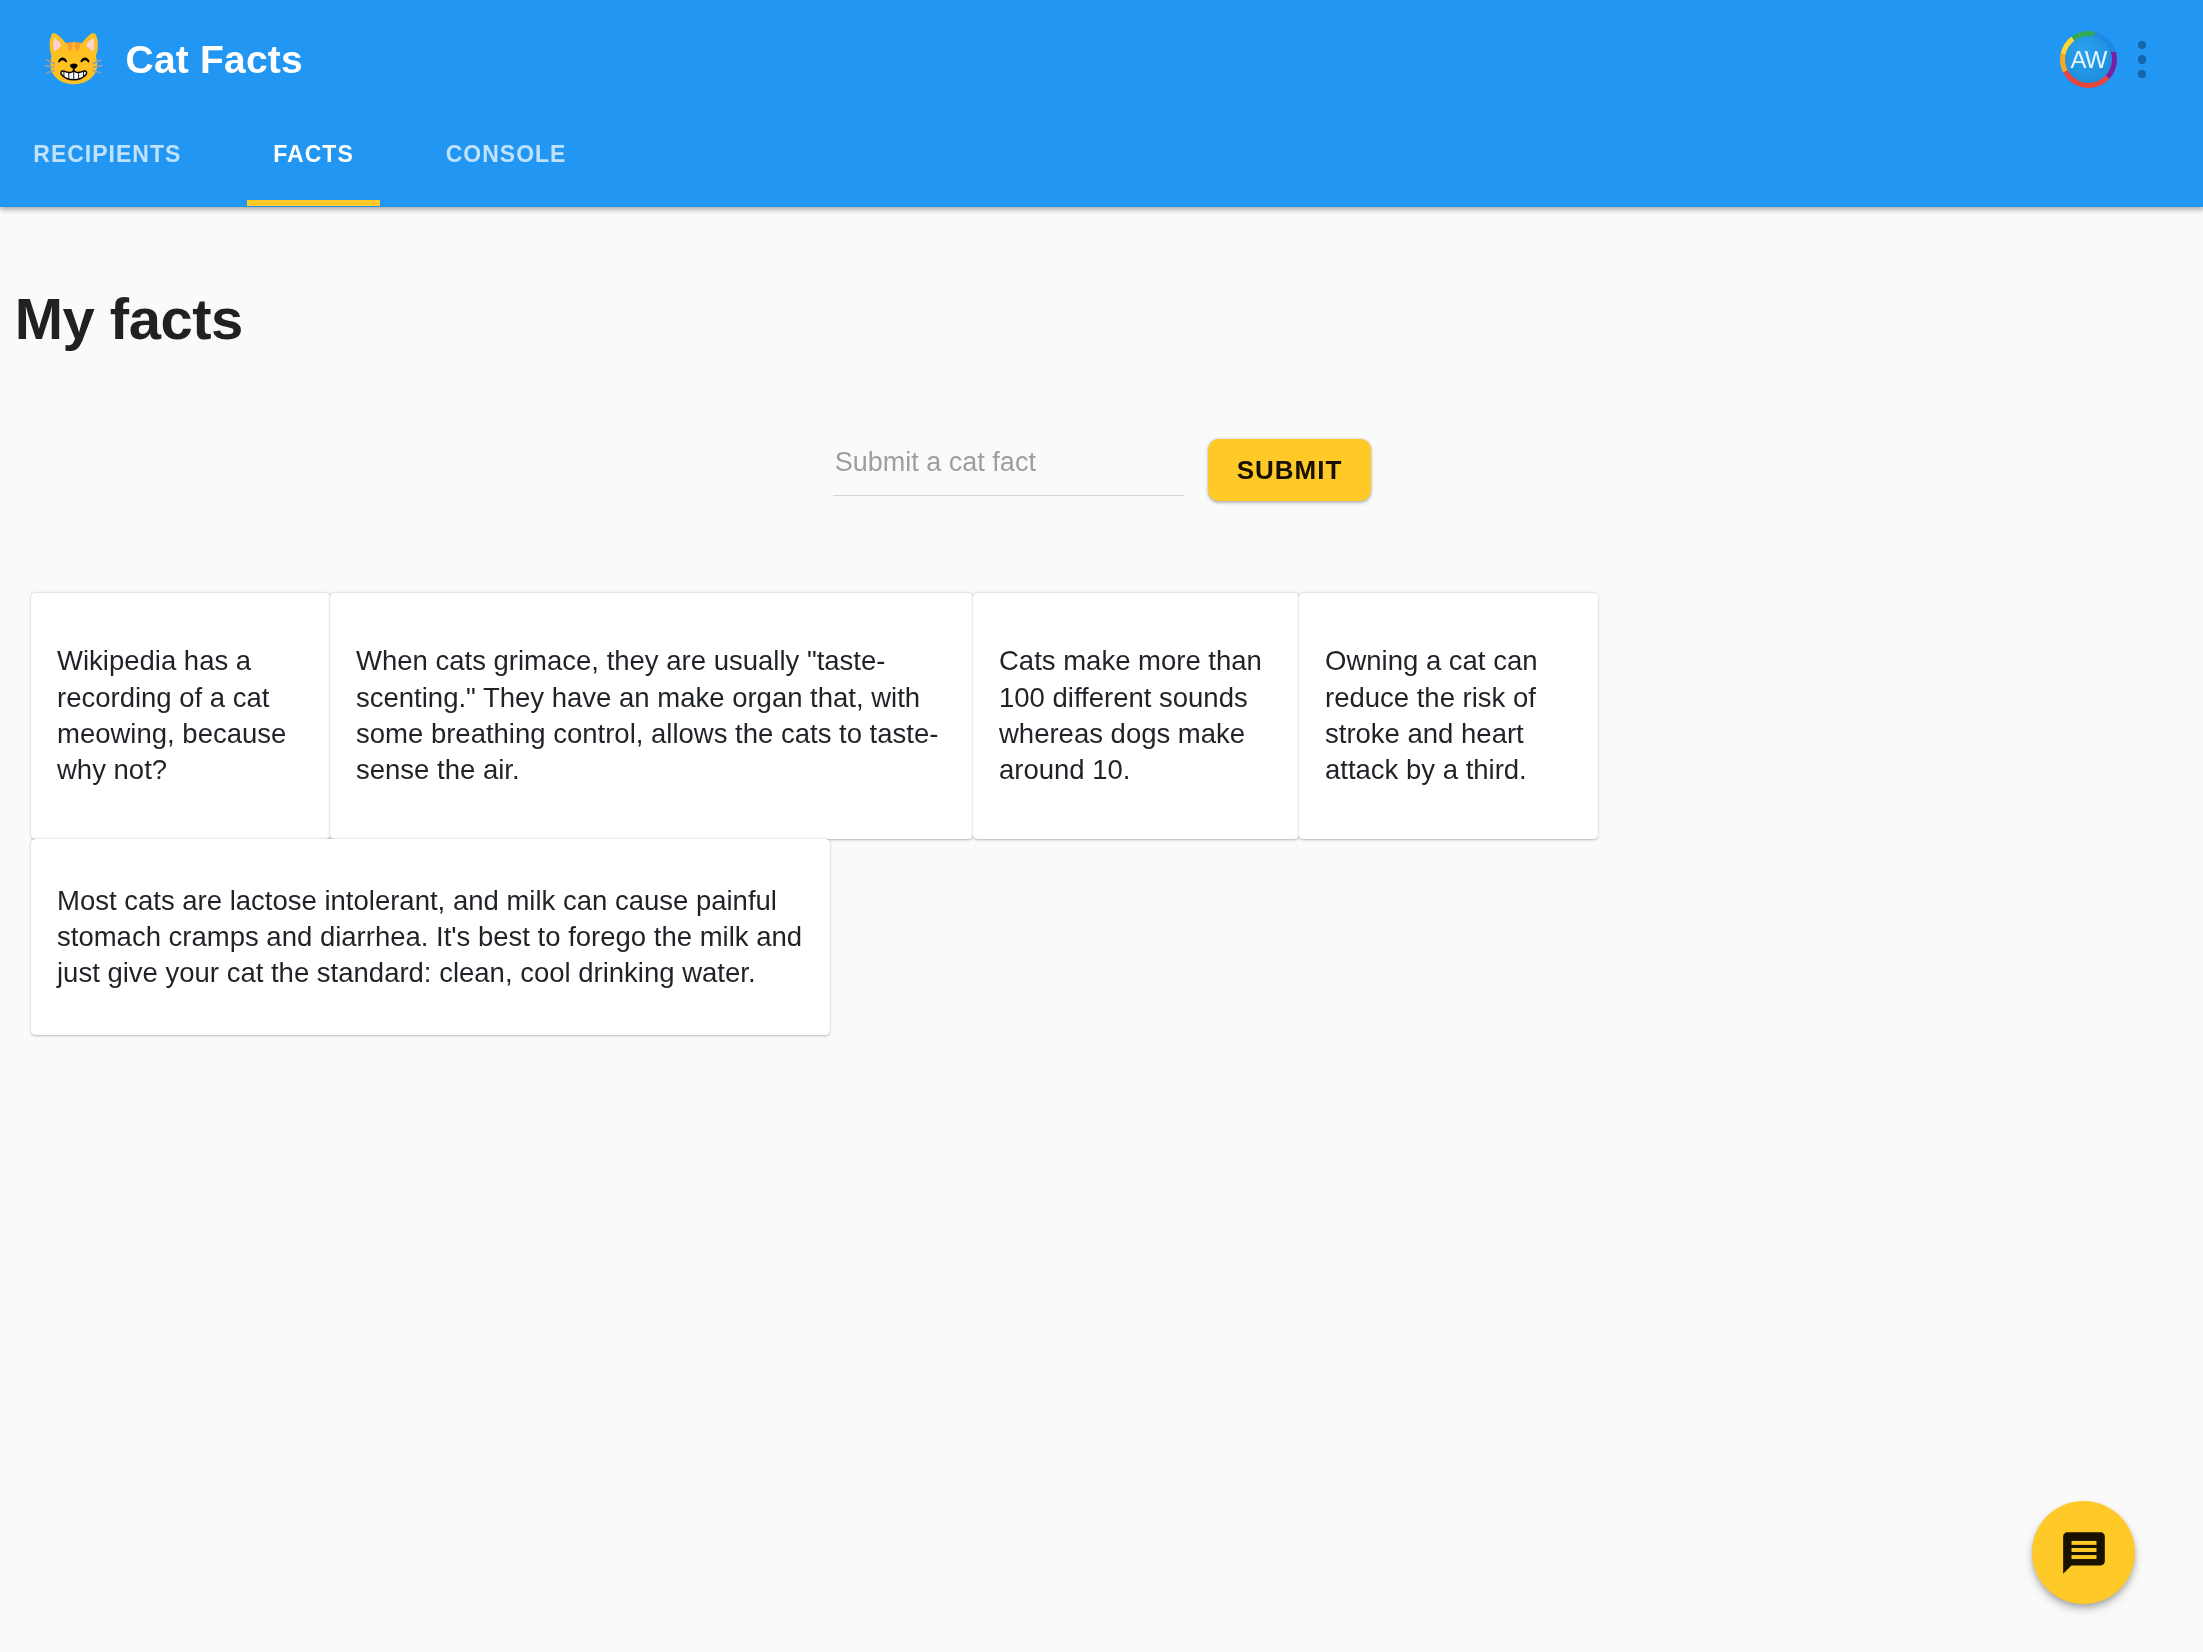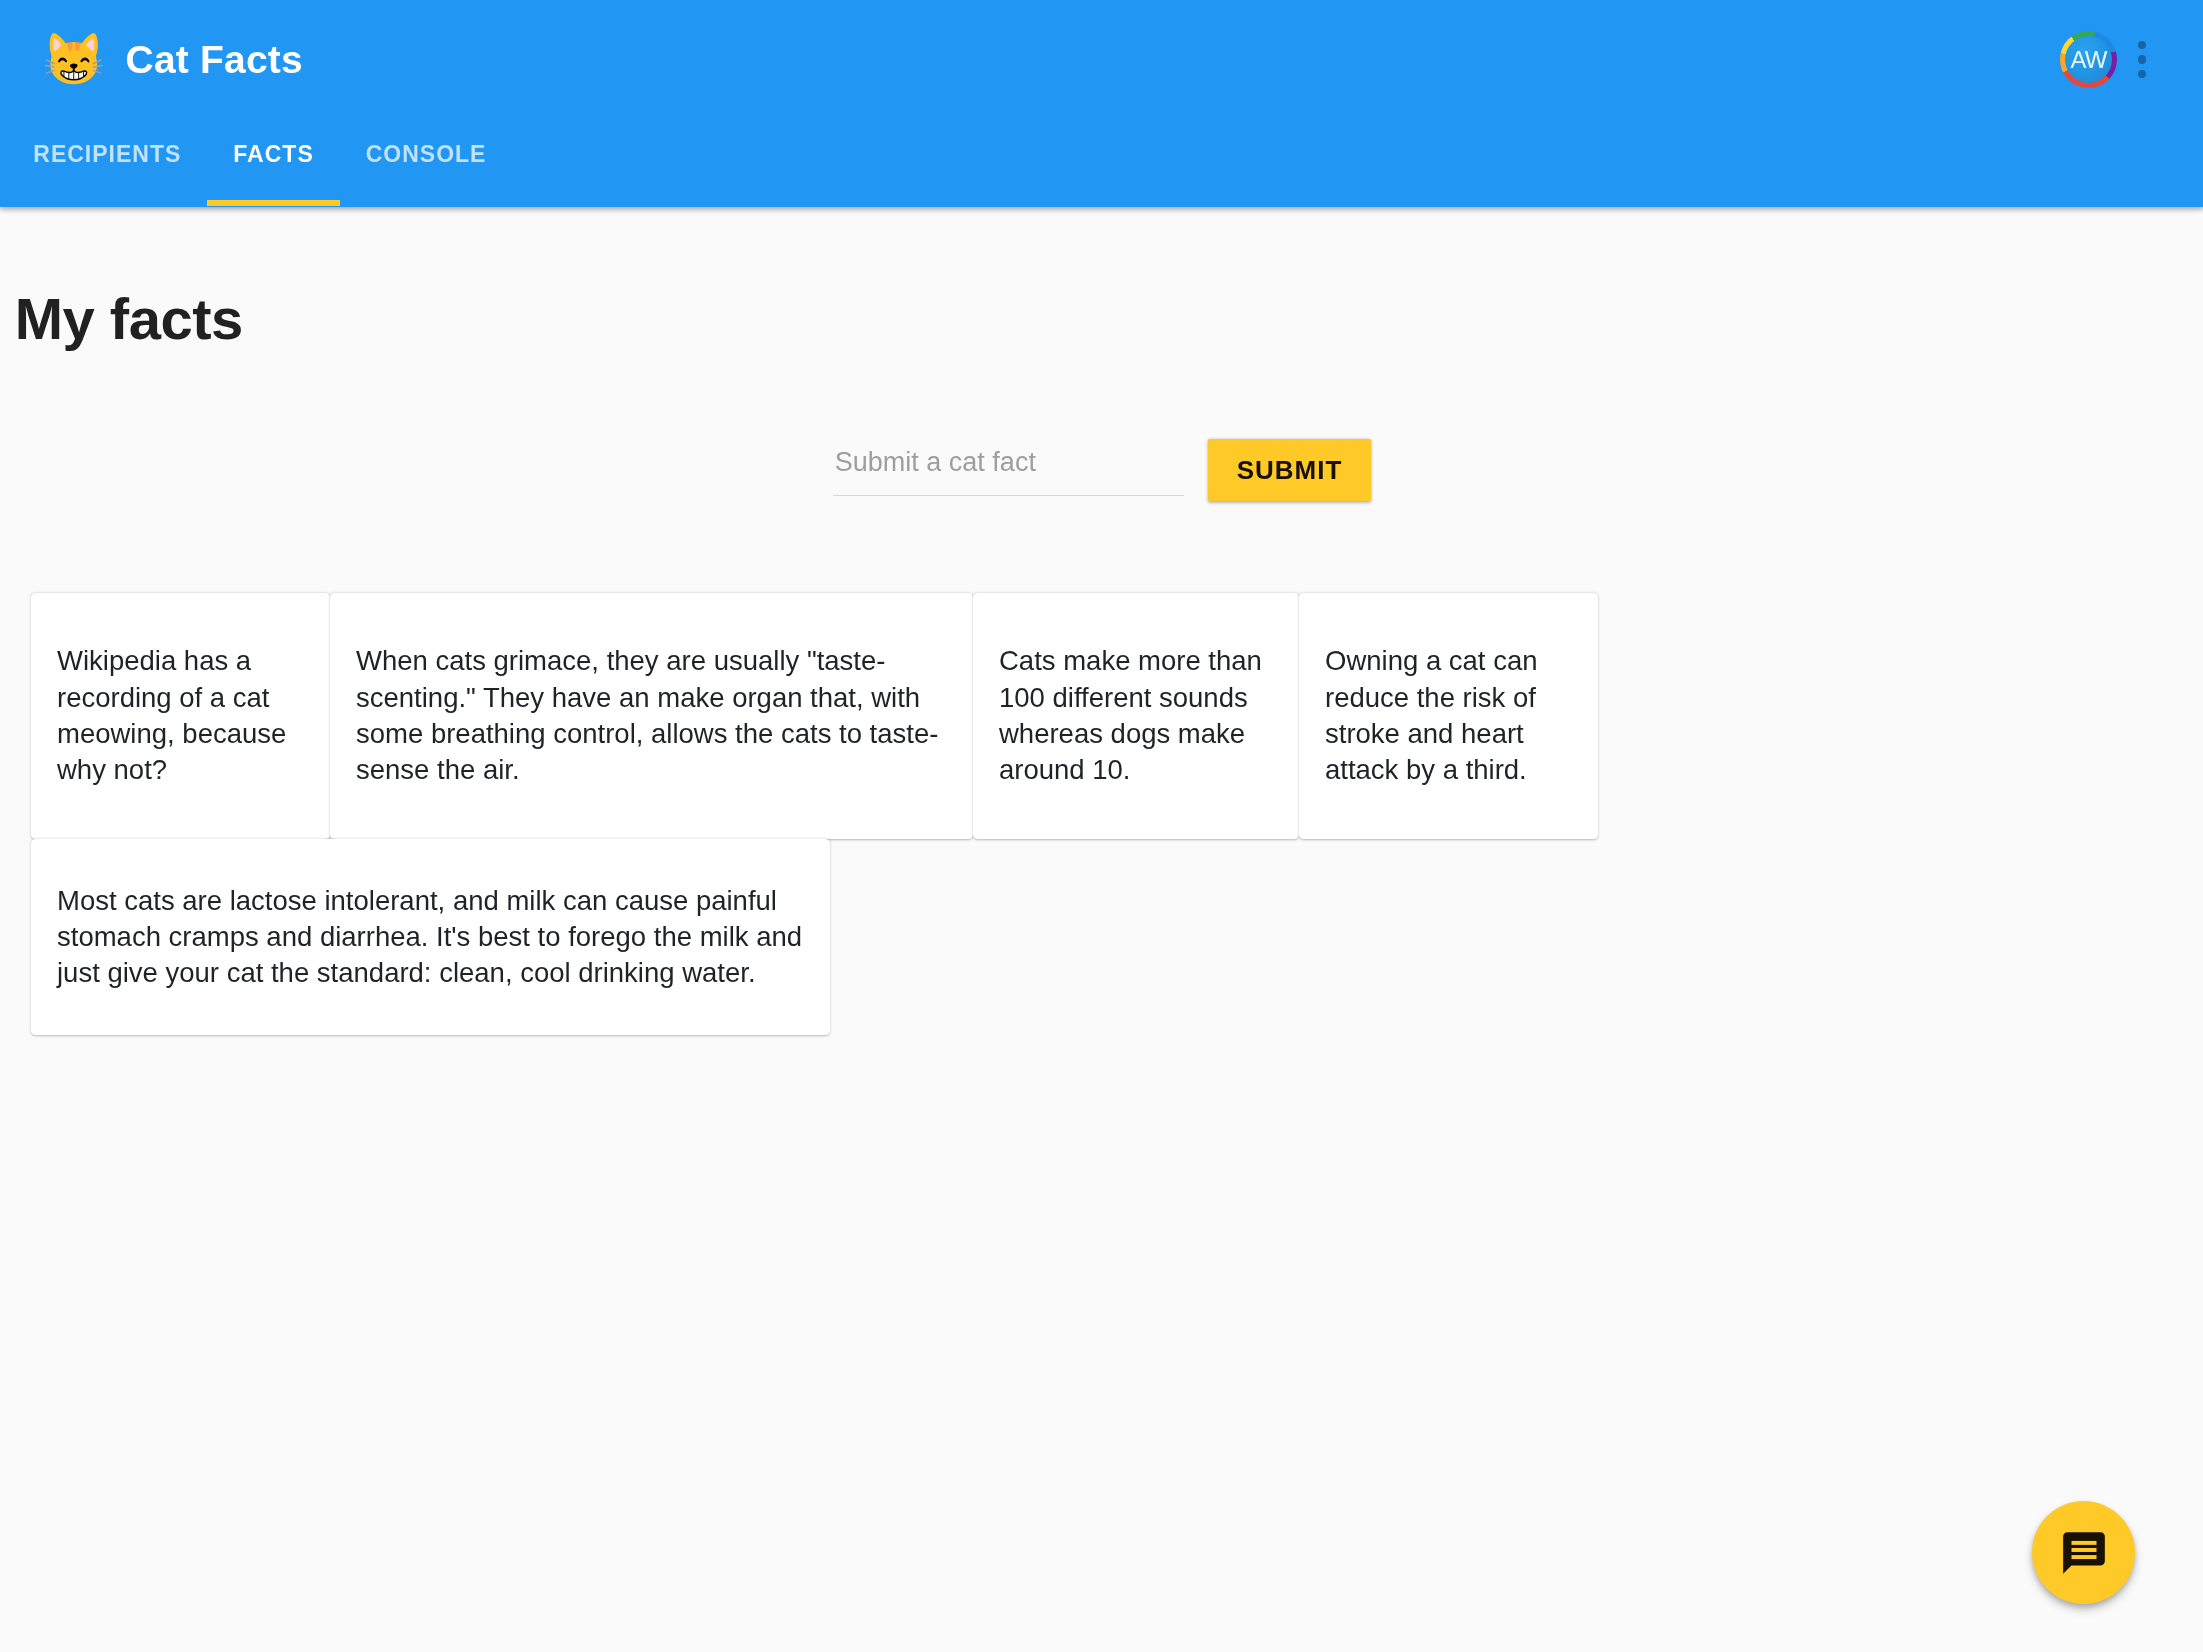--- a/index.html
+++ b/index.html
@@ -114,20 +114,21 @@
     display: block;
   }
 
   
   #tab-bar {
     position: relative;
     height: 87px;
     display: flex;
     align-items: flex-start;
     padding-left: 7.3px;
+    gap: 40px;
   }
   .tab {
     position: relative;
     height: 87px;
     padding: 0 26px;
     display: flex;
     align-items: flex-start;
     padding-top: 22px;
     color: rgba(255,255,255,0.72);
     font-size: 23px;
@@ -188,21 +189,21 @@
     outline: none;
     padding: 0 1.8px 9.2px 1.8px;
   }
   #fact-input::placeholder { color: #9e9e9e; }
 
   #submit-button {
     width: 163px;
     height: 62px;
     background: #ffc928;
     border: none;
-    border-radius: 2px;
+    border-radius: 11px;
     color: #191100;
     font-family: "Liberation Sans", sans-serif;
     font-size: 26px;
     font-weight: bold;
     letter-spacing: 1px;
     cursor: pointer;
     box-shadow: 0 1.8px 3.7px rgba(0,0,0,0.22), 0 0.9px 2.8px rgba(0,0,0,0.14);
   }
 
   

